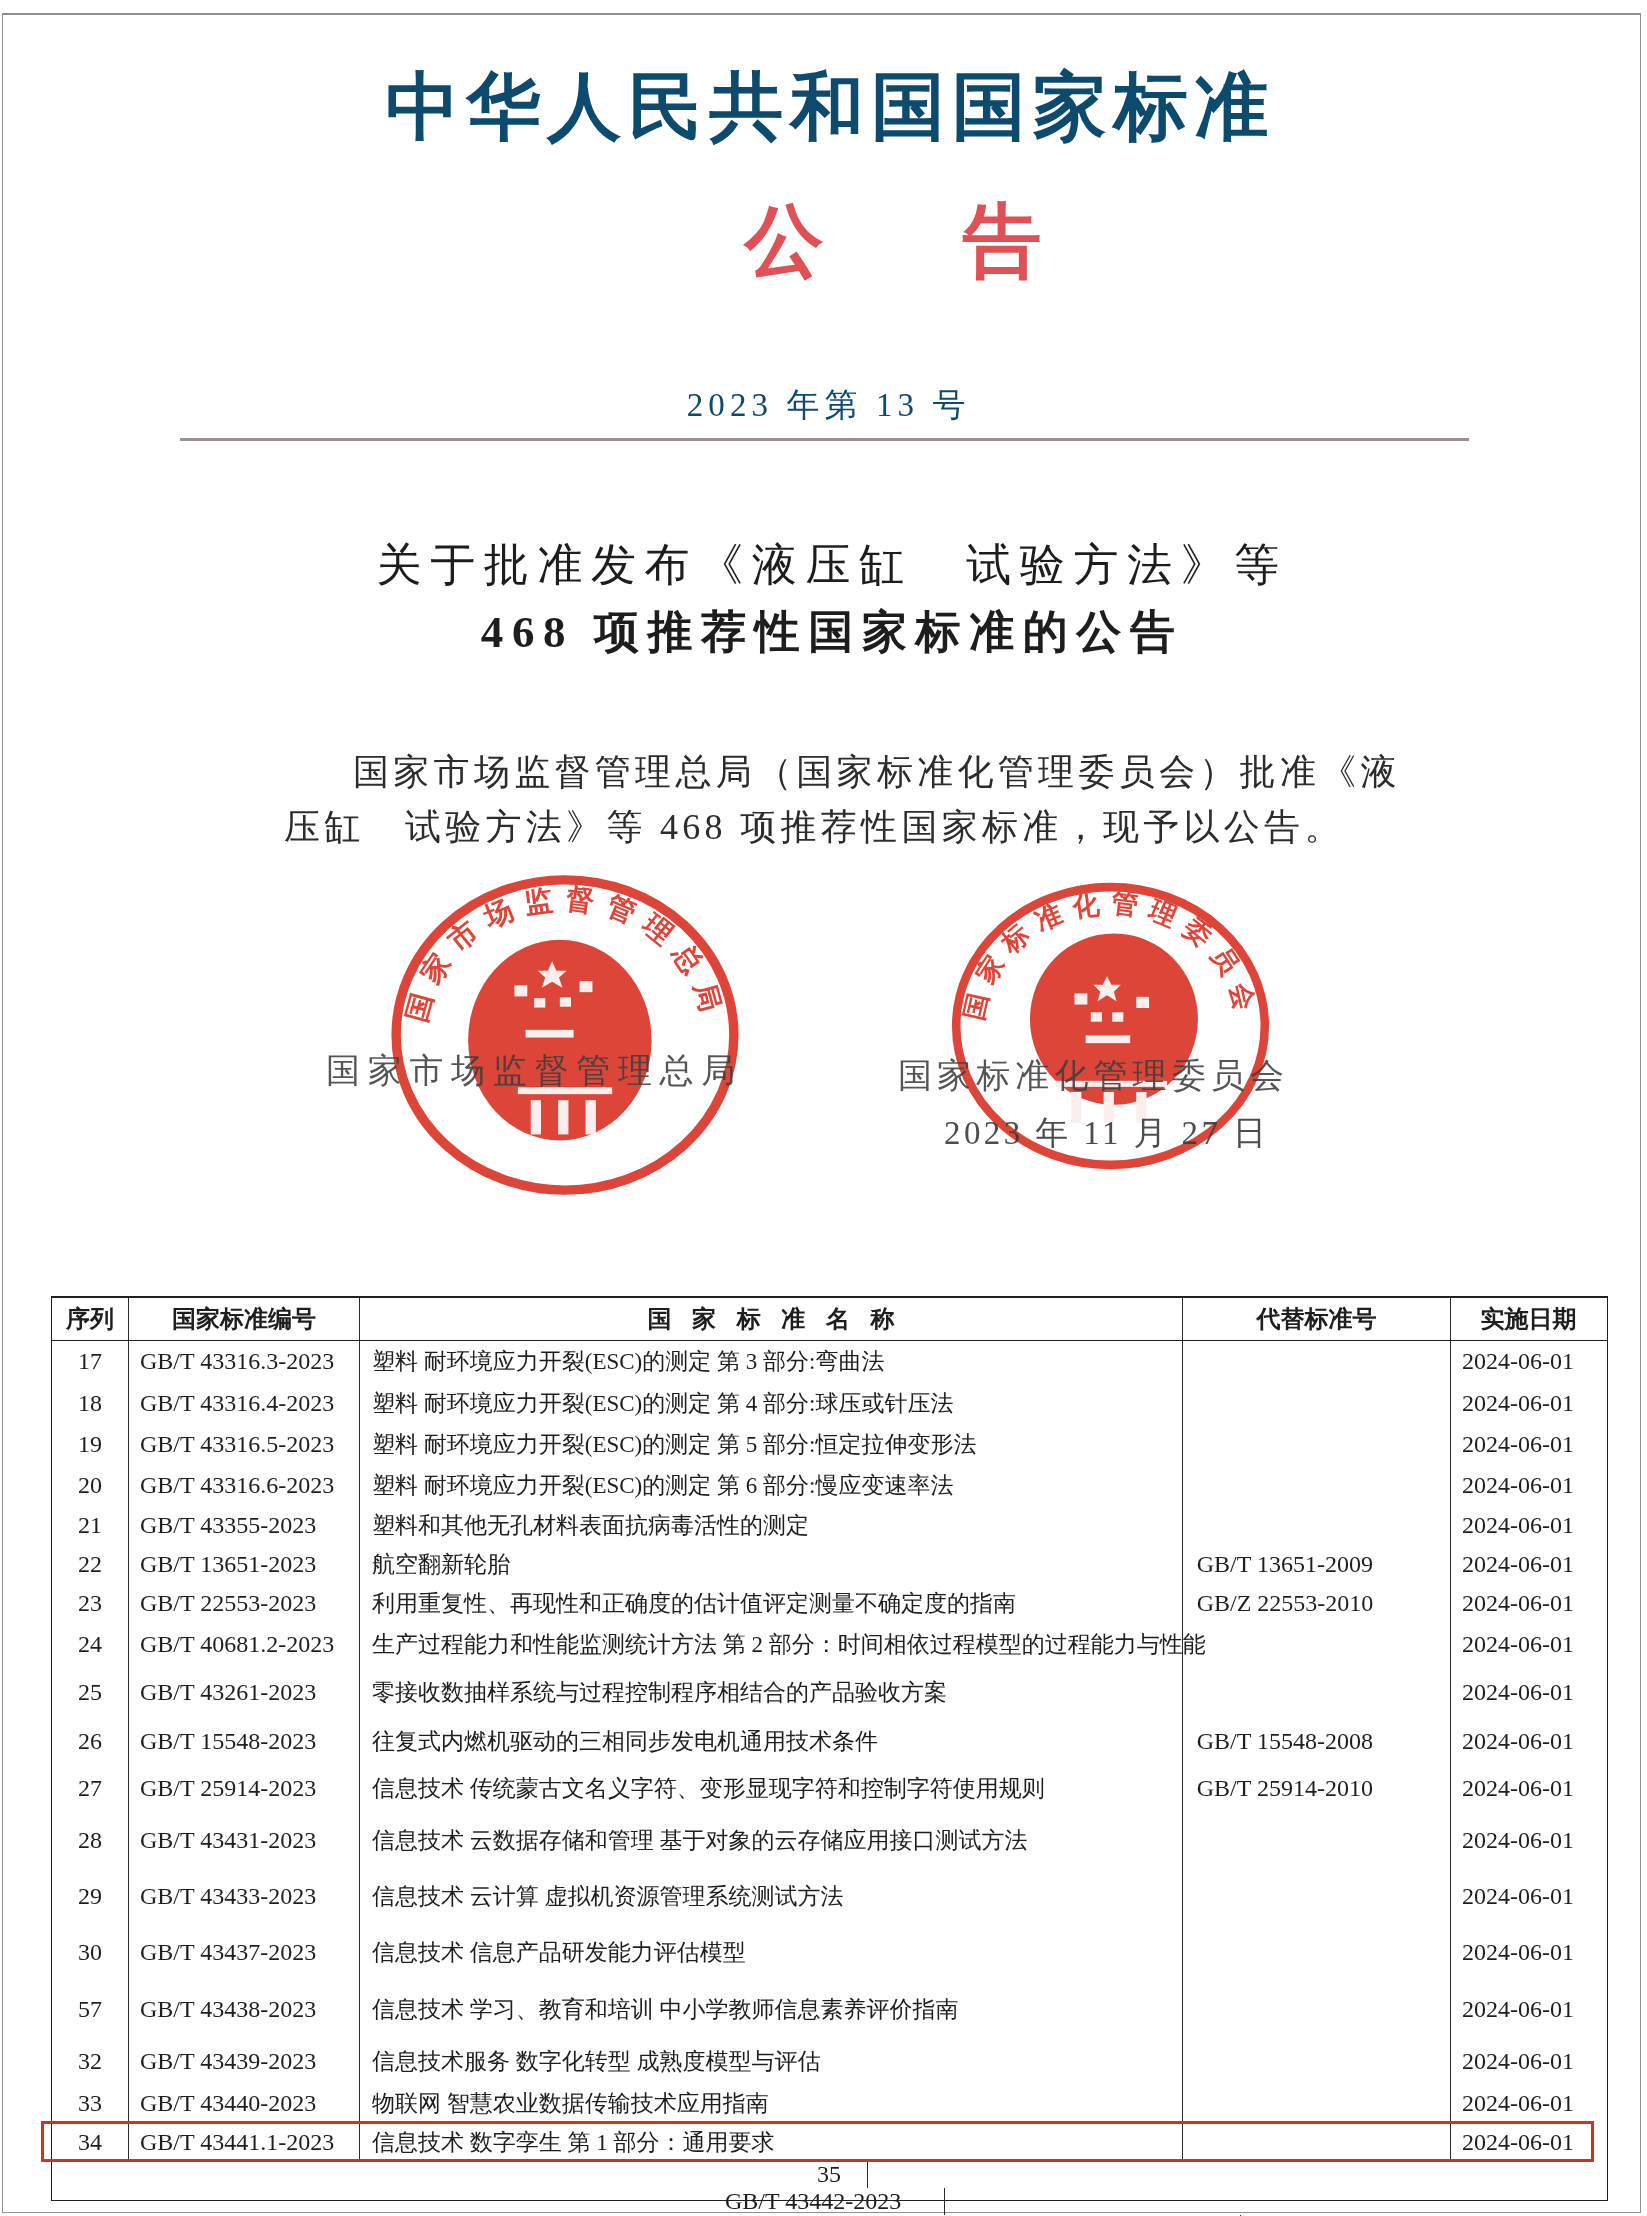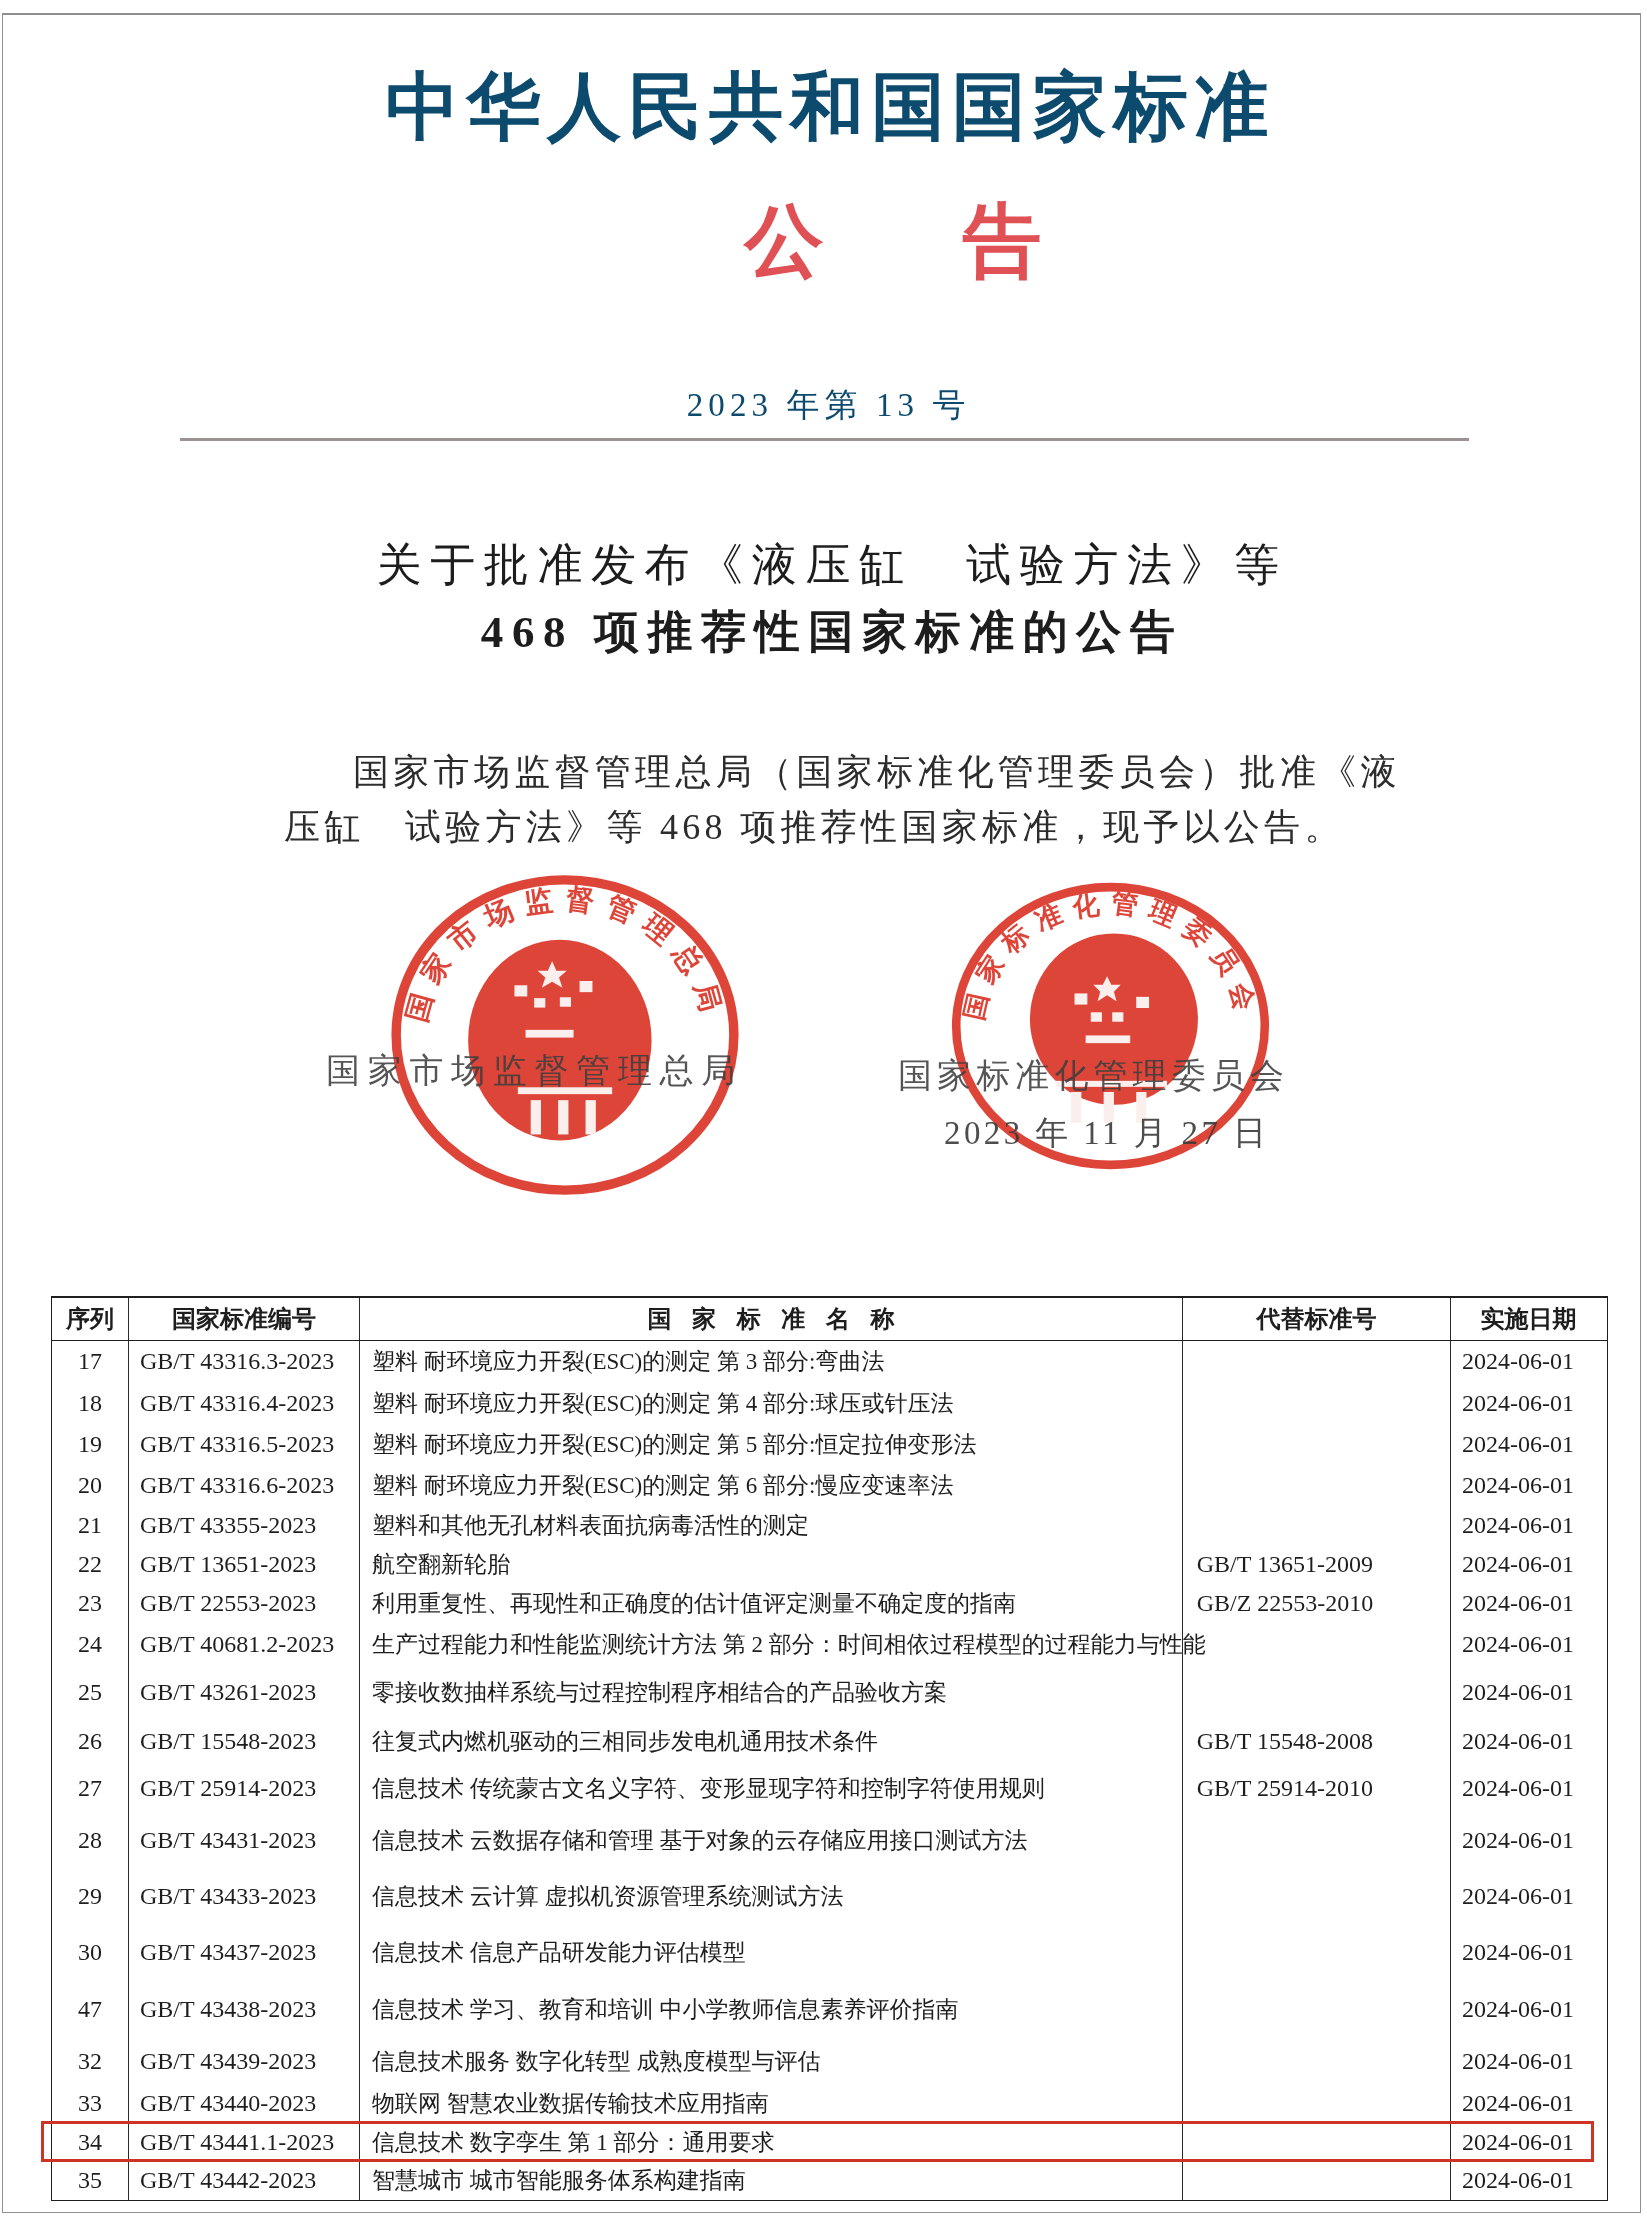--- a/index.html
+++ b/index.html
@@ -209,21 +209,21 @@
           <div class="t-cell c-date">2024-06-01</div>
         </div>
         <div class="t-row" style="height: 57px;">
           <div class="t-cell c-seq">30</div>
           <div class="t-cell c-code">GB/T 43437-2023</div>
           <div class="t-cell c-name">信息技术 信息产品研发能力评估模型</div>
           <div class="t-cell c-repl"></div>
           <div class="t-cell c-date">2024-06-01</div>
         </div>
         <div class="t-row" style="height: 57px;">
-          <div class="t-cell c-seq">47</div>
+          <div class="t-cell c-seq">57</div>
           <div class="t-cell c-code">GB/T 43438-2023</div>
           <div class="t-cell c-name">信息技术 学习、教育和培训 中小学教师信息素养评价指南</div>
           <div class="t-cell c-repl"></div>
           <div class="t-cell c-date">2024-06-01</div>
         </div>
         <div class="t-row" style="height: 46px;">
           <div class="t-cell c-seq">32</div>
           <div class="t-cell c-code">GB/T 43439-2023</div>
           <div class="t-cell c-name">信息技术服务 数字化转型 成熟度模型与评估</div>
           <div class="t-cell c-repl"></div>
@@ -236,21 +236,21 @@
           <div class="t-cell c-repl"></div>
           <div class="t-cell c-date">2024-06-01</div>
         </div>
         <div class="t-row" style="height: 38px;">
           <div class="t-cell c-seq">34</div>
           <div class="t-cell c-code">GB/T 43441.1-2023</div>
           <div class="t-cell c-name">信息技术 数字孪生 第 1 部分：通用要求</div>
           <div class="t-cell c-repl"></div>
           <div class="t-cell c-date">2024-06-01</div>
         </div>
-        <div class="t-row" style="height: 39px;">
+        <div class="t-row" style="height: 39px; flex-direction: column;">
           <div class="t-cell c-seq">35</div>
           <div class="t-cell c-code">GB/T 43442-2023</div>
           <div class="t-cell c-name">智慧城市 城市智能服务体系构建指南</div>
           <div class="t-cell c-repl"></div>
           <div class="t-cell c-date">2024-06-01</div>
         </div>
       </div>
   </div>
 
   <div class="highlight-box"></div>

